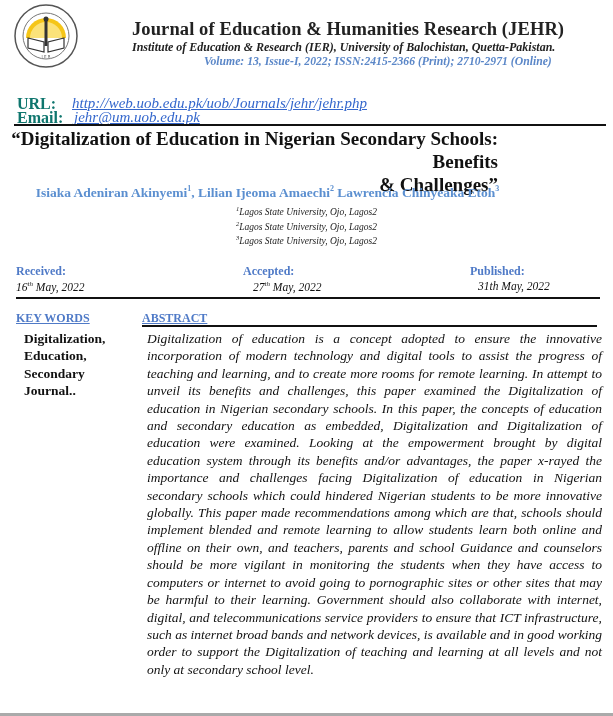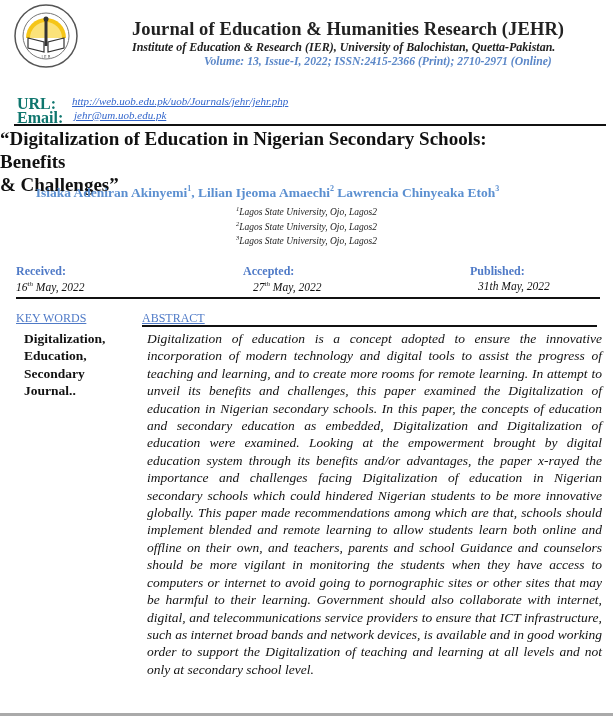--- a/index.html
+++ b/index.html
@@ -3,31 +3,31 @@
 <meta charset="utf-8">
 <style>
   html, body { margin:0; padding:0; background:#ffffff; }
   body { width:613px; height:716px; position:relative; overflow:hidden; font-family:"Liberation Serif", serif; color:#111; }
   .abs { position:absolute; }
   .logo { left:14px; top:4px; width:64px; height:64px; }
   .j-title { left:132px; top:19px; font-size:18.5px; font-weight:bold; color:#222; white-space:nowrap; letter-spacing:0.1px; }
   .j-inst { left:132px; top:40px; font-size:12px; font-weight:bold; font-style:italic; color:#222; white-space:nowrap; }
   .j-vol { left:204px; top:55px; font-size:11.7px; font-weight:bold; font-style:italic; color:#5b87c8; white-space:nowrap; }
   .lbl { font-size:16px; font-weight:bold; color:#0f766e; }
-  .link { font-size:11px; font-style:italic; color:#3366cc; text-decoration:underline; white-space:nowrap; }
+  .link { font-size:15px; font-style:italic; color:#3366cc; text-decoration:underline; white-space:nowrap; }
   .rule { left:14px; width:592px; height:2px; background:#111; }
-  .title { left:0; width:498px; text-align:left; font-size:19px; font-weight:bold; color:#111; line-height:23px; }
+  .title { left:0; width:498px; text-align:right; font-size:19px; font-weight:bold; color:#111; line-height:23px; }
   .authors { left:0; width:535px; text-align:center; font-size:13.5px; font-weight:bold; color:#5b8fd0; white-space:nowrap; }
   .authors sup { font-size:8px; }
   .aff { left:0; width:613px; text-align:center; font-size:9.5px; font-style:italic; color:#222; }
   .aff sup { font-size:6.5px; }
   .date-lbl { font-size:12px; font-weight:bold; color:#4f7ac7; }
   .date-val { font-size:11.5px; font-style:italic; color:#111; }
   .date-val sup { font-size:7px; }
-  .sec-head { font-size:12px; font-weight:normal; color:#4f7ac7; text-decoration:underline; }
+  .sec-head { font-size:12px; font-weight:bold; color:#4f7ac7; text-decoration:underline; }
   .kw { left:24px; top:330px; width:110px; font-size:13.5px; font-weight:bold; line-height:17.4px; color:#111; }
   .abstract { left:147px; top:330px; width:455px; font-size:13.5px; font-style:italic; line-height:17.4px; text-align:justify; color:#111; }
   .bottom-bar { left:0; top:713px; width:613px; height:3px; background:#aaaaaa; }
 </style>
 </head>
 <body>
 
 <div class="abs logo">
   <svg width="64" height="64" viewBox="0 0 64 64">
     <circle cx="32" cy="32" r="31" fill="#fff" stroke="#555" stroke-width="1.5"></circle>

